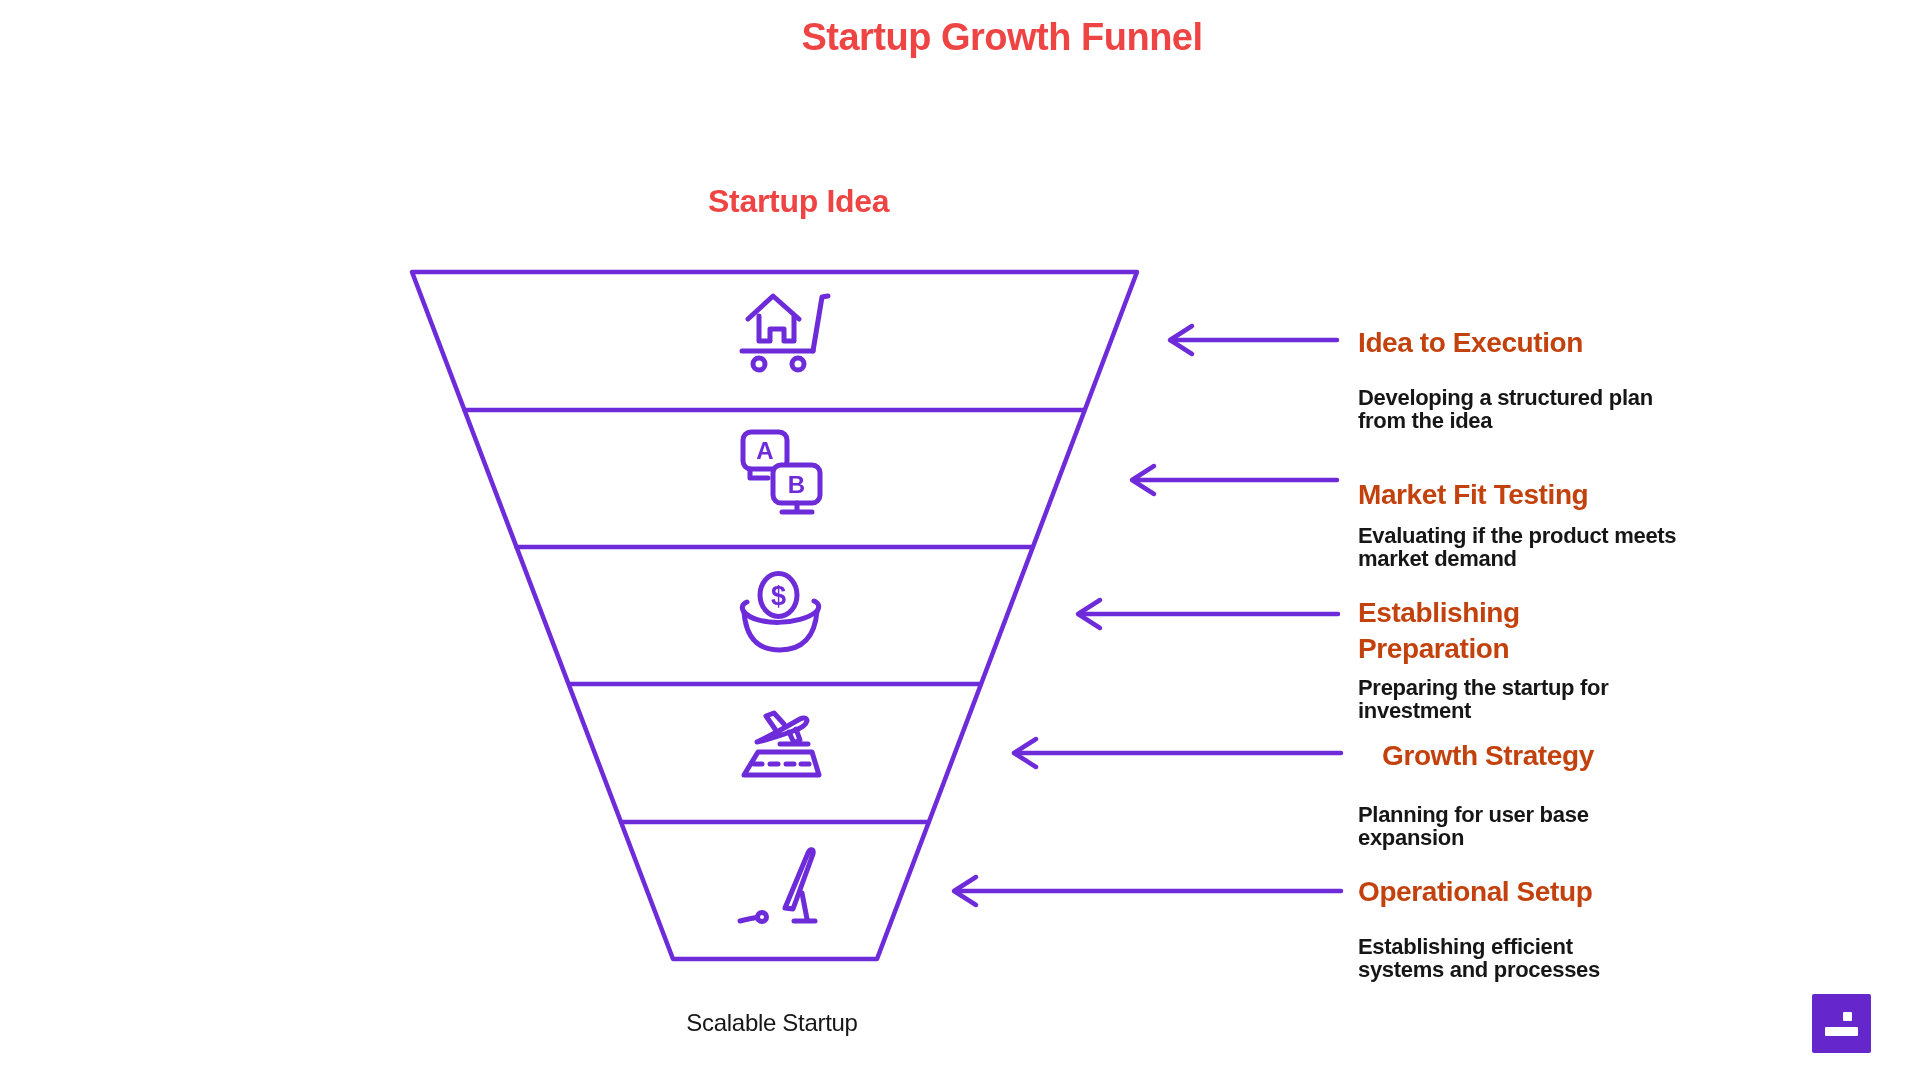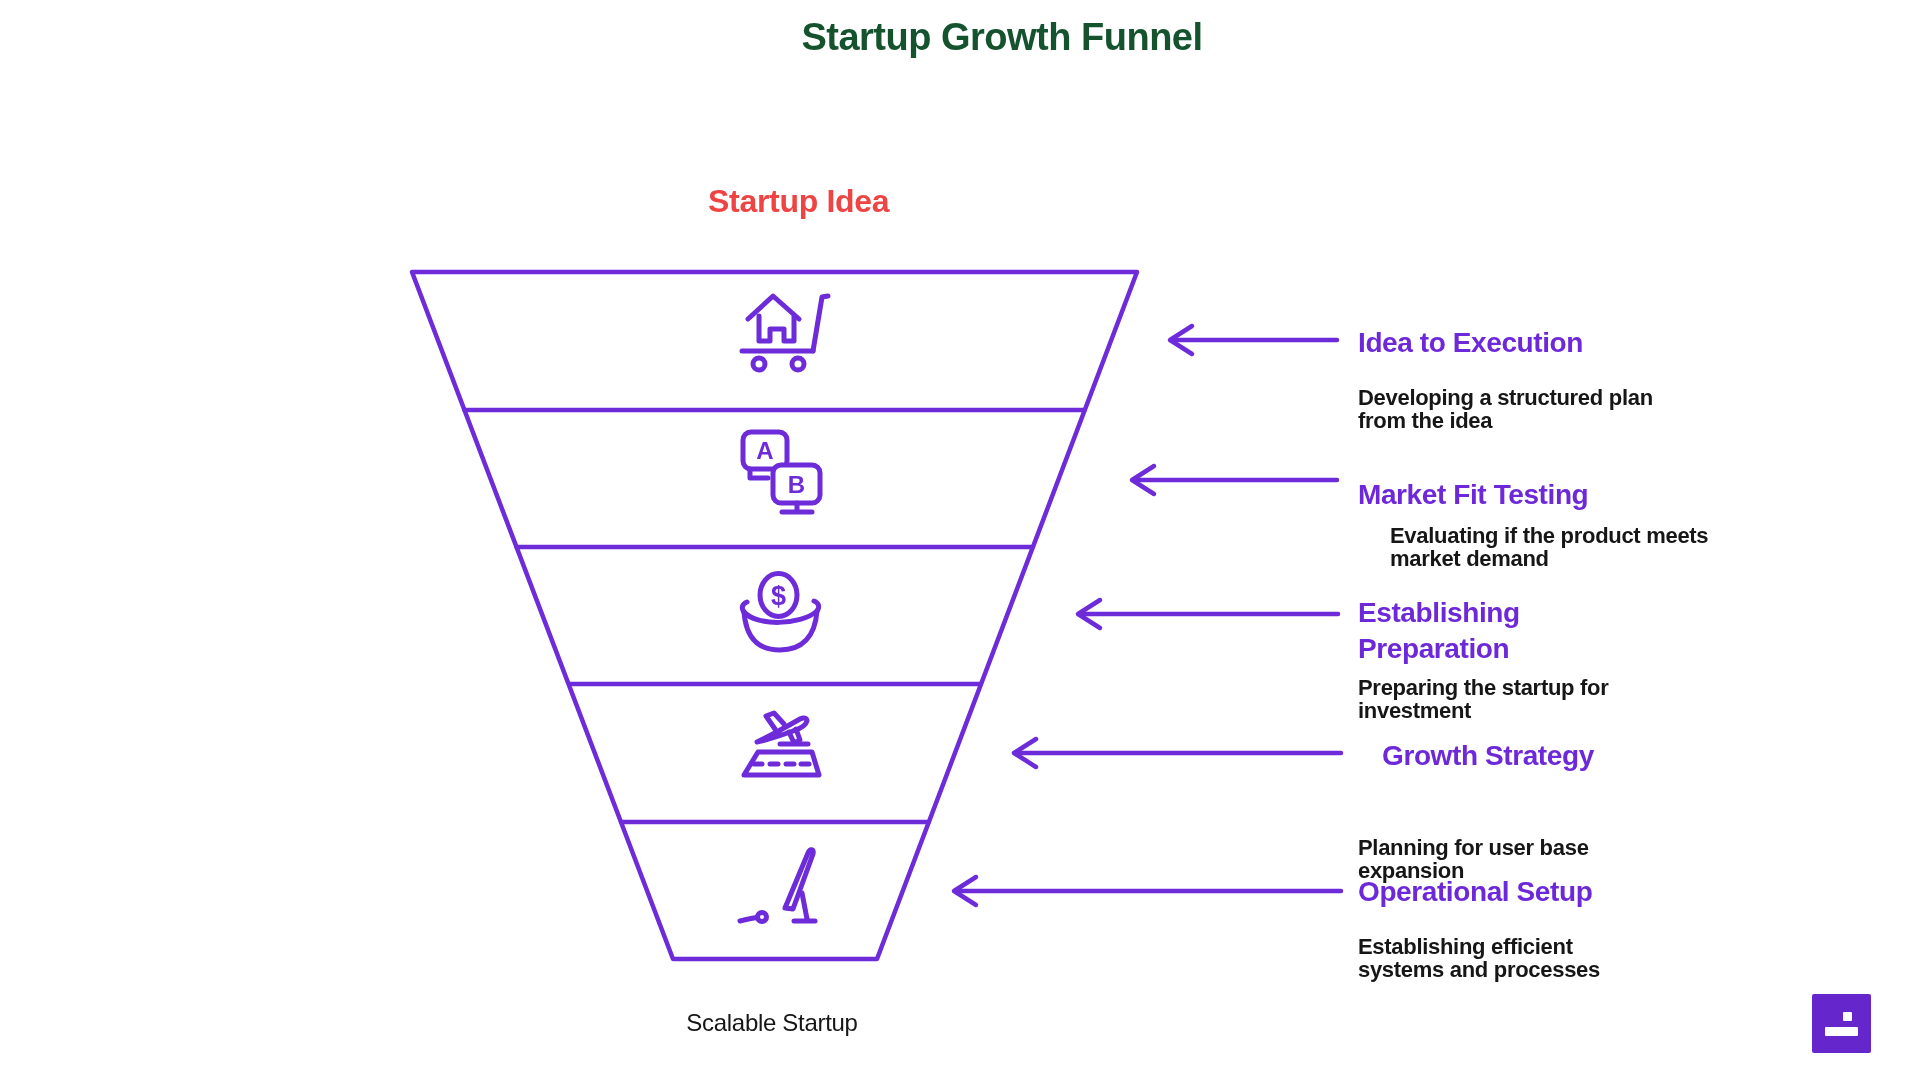--- a/index.html
+++ b/index.html
@@ -6,44 +6,44 @@
   body{
     width:1920px;height:1080px;position:relative;overflow:hidden;
     background:#ffffff;
     font-family:"Liberation Sans", sans-serif;
     -webkit-font-smoothing:antialiased;
   }
   .abs{position:absolute;}
 
   .title{
     left:602px;top:16px;width:800px;text-align:center;
-    font-size:38px;font-weight:700;color:#14532d;letter-spacing:-0.5px;
+    font-size:38px;font-weight:700;color:#ef4444;letter-spacing:-0.5px;
   }
   .funnel-top-label{
     left:708px;top:183px;font-size:32px;font-weight:700;color:#ef4444;letter-spacing:-0.3px;
   }
   .funnel-bottom-label{
     left:672px;top:1008px;width:200px;text-align:center;
     font-size:24px;font-weight:400;color:#161616;line-height:30px;letter-spacing:-0.3px;
   }
   .stage-label{
-    color:#6d28d9;font-size:28px;font-weight:700;letter-spacing:-0.4px;line-height:36px;
+    color:#c2410c;font-size:28px;font-weight:700;letter-spacing:-0.4px;line-height:36px;
   }
   .stage-desc{
     color:#161616;font-size:22px;font-weight:700;letter-spacing:-0.3px;line-height:23px;
   }
   #label-0{left:1358px;top:325px;}
   #label-1{left:1358px;top:477px;text-align:center;}
   #label-2{left:1358px;top:595px;width:230px;}
   #label-3{left:1358px;top:738px;margin-left:24px;}
   #label-4{left:1358px;top:874px;}
   #desc-0{left:1358px;top:386px;width:320px;}
-  #desc-1{left:1358px;top:524px;width:330px;margin-left:32px;}
+  #desc-1{left:1358px;top:524px;width:330px;}
   #desc-2{left:1358px;top:668px;width:285px;margin-top:8px;}
-  #desc-3{left:1358px;top:836px;width:305px;}
+  #desc-3{left:1358px;top:803px;width:305px;}
   #desc-4{left:1358px;top:935px;width:300px;}
 
   svg.diagram{left:0;top:0;}
   .stroke{fill:none;stroke:#6D2BD9;stroke-width:4.5;stroke-linecap:round;stroke-linejoin:round;}
   .stroke-icon{fill:none;stroke:#6D2BD9;stroke-width:5;stroke-linecap:round;stroke-linejoin:round;}
   .stroke-icon-fill{fill:#ffffff;stroke:#6D2BD9;stroke-width:5;stroke-linecap:round;stroke-linejoin:round;}
   .svg-glyph{fill:#6D2BD9;font-family:"Liberation Sans",sans-serif;font-weight:700;}
 
   .logo{
     left:1812px;top:994px;width:59px;height:59px;background:#6527CC;border-radius:2px;cursor:pointer;

